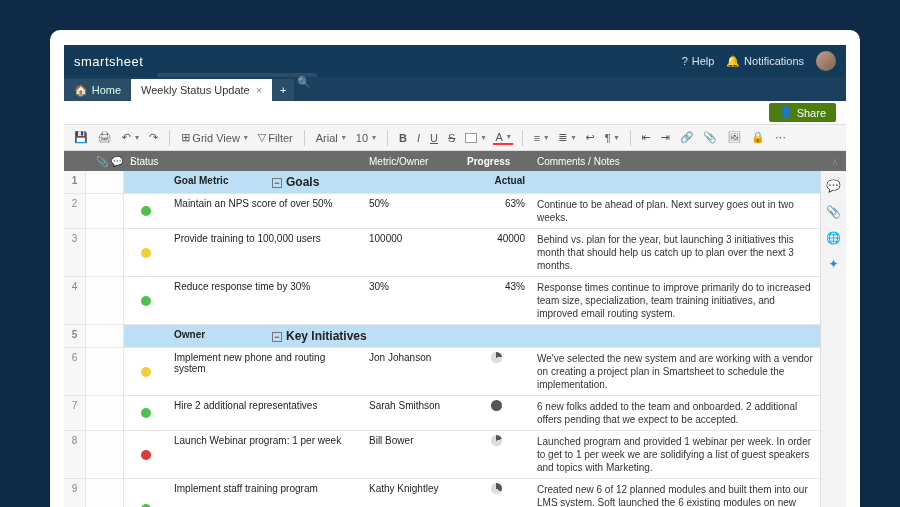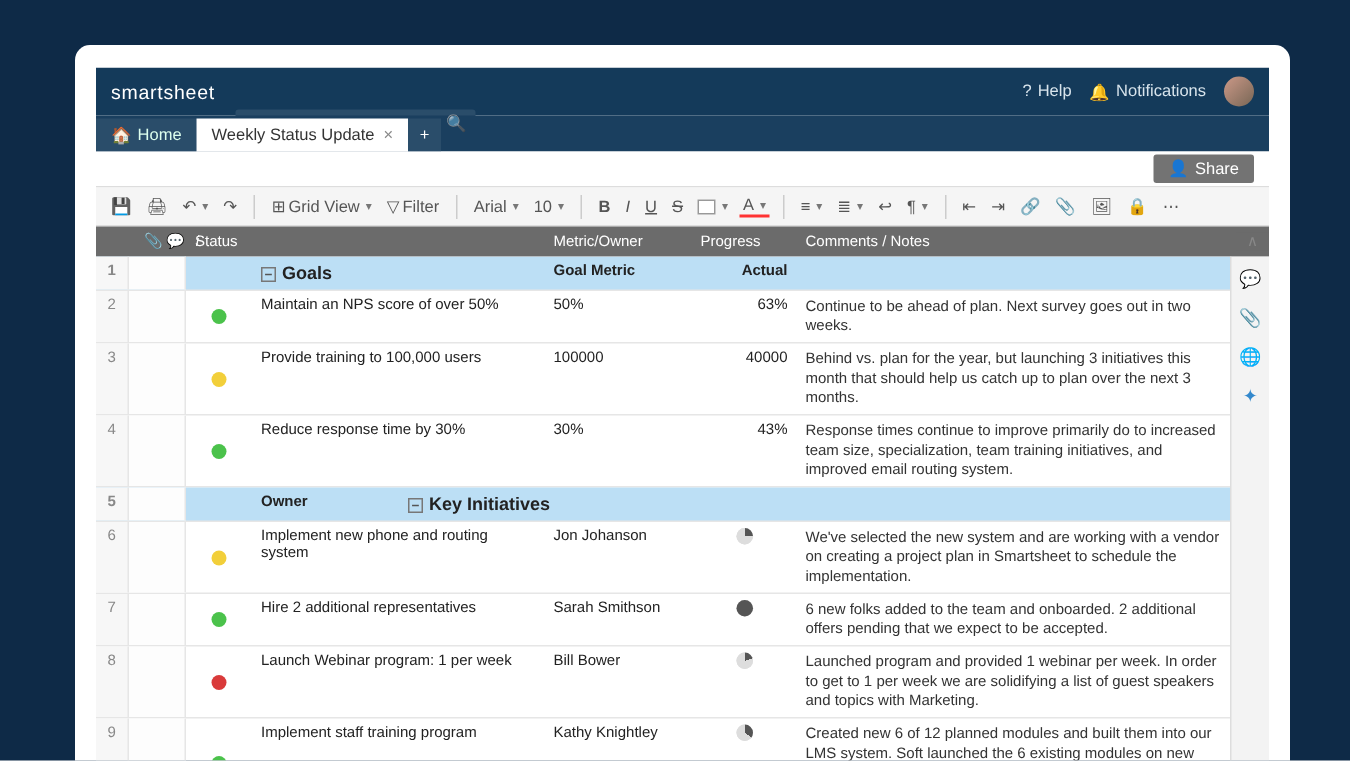--- a/index.html
+++ b/index.html
@@ -18,37 +18,37 @@
 .avatar { width:20px; height:20px; border-radius:50%; background:linear-gradient(135deg,#c98,#765); }
 
 .tabstrip { background:#1a3f5f; height:24px; display:flex; align-items:flex-end; }
 .homebtn { background:#2a4d6a; color:#dfe; height:22px; padding:0 10px; display:flex; align-items:center; gap:4px; font-size:11px; cursor:pointer; }
 .doctab { background:#fff; color:#333; height:22px; padding:0 10px; display:flex; align-items:center; gap:6px; font-size:11px; cursor:pointer; }
 .doctab .x { color:#888; cursor:pointer; }
 .addtab { background:#2a4d6a; color:#fff; width:22px; height:22px; display:flex; align-items:center; justify-content:center; cursor:pointer; }
 
 .menubar { background:#fff; border-bottom:1px solid #ddd; height:24px; display:flex; align-items:center; gap:16px; padding:0 10px; font-size:11px; color:#333; }
 .menubar .mi { cursor:pointer;margin-top:39px; }
-.menubar .share { margin-left:auto; background:#737373; color:#fff; padding:3px 10px; border-radius:2px; cursor:pointer; display:flex; align-items:center; gap:4px; }
+.menubar .share { margin-left:auto; background:#4d7c0f; color:#fff; padding:3px 10px; border-radius:2px; cursor:pointer; display:flex; align-items:center; gap:4px; }
 
 .toolbar { background:#f5f5f5; border-bottom:1px solid #ddd; height:26px; display:flex; align-items:center; gap:6px; padding:0 8px; color:#555; font-size:11px; }
 .toolbar .tb { display:flex; align-items:center; gap:2px; cursor:pointer; padding:0 2px; }
 .toolbar .sep { width:1px; height:16px; background:#ccc; margin:0 3px; }
 .caret::after{content:"▾"; font-size:8px; margin-left:2px; color:#777;}
 .bold{font-weight:bold;}.ital{font-style:italic;}.uline{text-decoration:underline;}.strike{text-decoration:line-through;}
 .fill-sw{width:12px;height:10px;background:#fff;border:1px solid #999;display:inline-block;}
 .asw{border-bottom:2px solid #f33;}
 
 .colhead { background:#6b6b6b; color:#fff; height:20px; display:flex; align-items:center; font-size:10px; }
 .colhead .ch { padding:0 6px; display:flex; align-items:center; }
 .cw-gutter{width:60px;}
 .cw-status{width:44px;}
 .cw-goal{width:195px;margin-top:35px;}
 .cw-metric{width:98px;}
-.cw-prog{width:70px;}
+.cw-prog{width:70px;font-weight:bold;}
 .cw-comm{flex:1;}
 .cw-rail{width:26px;}
 
 .gridwrap { flex:1; display:flex; overflow:hidden; }
 .grid { flex:1; overflow:hidden; }
 .row { display:flex; border-bottom:1px solid #e6e6e6; font-size:10px; color:#222; }
 .row .c { padding:4px 6px; }
 .rownum { width:22px; text-align:center; color:#888; background:#f7f7f7; border-right:1px solid #e6e6e6; }
 .gut2 { width:38px; border-right:1px solid #e6e6e6; background:#fdfdfd; }
 .cStatus { width:44px; display:flex; align-items:center; justify-content:center; }
@@ -160,22 +160,22 @@
   <div class="ch cw-comm">Comments / Notes</div>
   <div class="chev cw-rail">∧</div>
 </div>
 
 <div class="gridwrap">
   <div class="grid" id="grid">
           <div class="row section">
             <div class="c rownum">1</div>
             <div class="c gut2"></div>
             <div class="c cStatus"></div>
+            <div class="c cMetric">Goal Metric</div>
             <div class="c cGoal"><span class="collapse">−</span><span>Goals</span></div>
-            <div class="c cMetric">Goal Metric</div>
             <div class="c cProg">Actual</div>
             <div class="c cComm"></div>
           </div>
           <div class="row">
             <div class="c rownum">2</div>
             <div class="c gut2"></div>
             <div class="c cStatus">
               <span class="dot green"></span>
             </div>
             <div class="c cGoal">Maintain an NPS score of over 50%</div>

